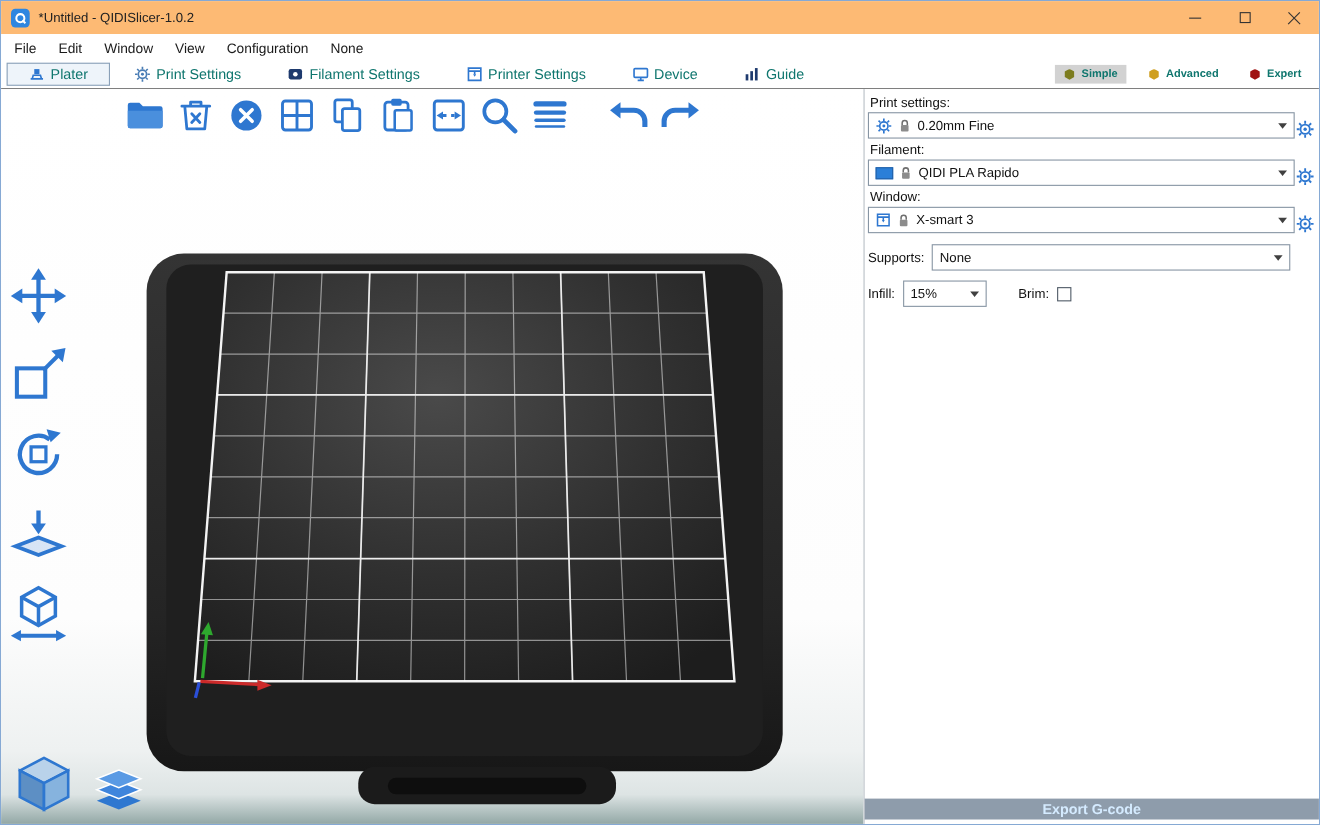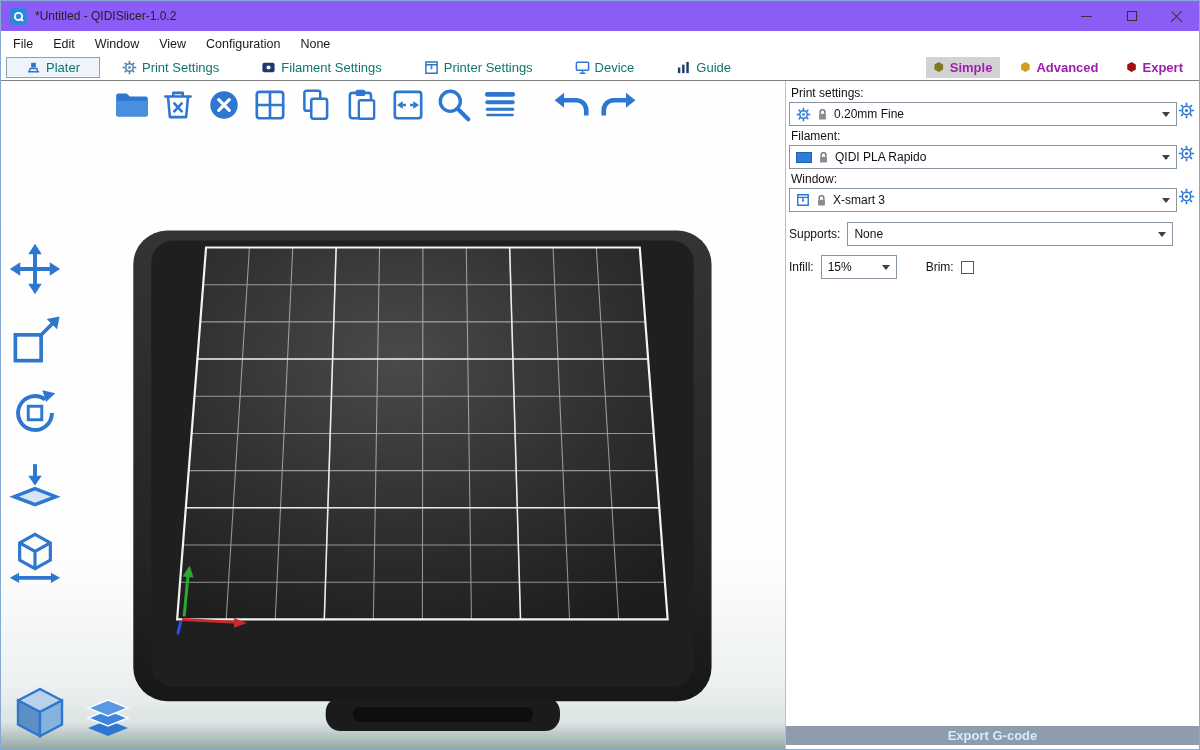--- a/index.html
+++ b/index.html
@@ -1,21 +1,21 @@
 <!DOCTYPE html>
 <html><head>
 <meta charset="utf-8">
 <style>
   *{margin:0;padding:0;box-sizing:border-box}
   html,body{width:1200px;height:750px;overflow:hidden;background:#fff;
     font-family:"Liberation Sans",sans-serif;}
   .window{width:1200px;height:750px;border:1px solid #86a9d4;display:flex;flex-direction:column;background:#fff}
 
   
-  .titlebar{height:30px;flex:0 0 30px;display:flex;align-items:center;padding-left:9px;background:#8b5cf6}
+  .titlebar{height:30px;flex:0 0 30px;display:flex;align-items:center;padding-left:9px;background:#fdba74}
   .app-icon{width:17px;height:17px;border-radius:4px;background:#2e86e0;margin-right:8px;display:flex;align-items:center;justify-content:center}
   .title-text{font-size:12px;color:#222}
   .win-controls{margin-left:auto;display:flex;height:100%}
   .wc{width:45px;height:100%;display:flex;align-items:center;justify-content:center}
   .wc-min i{display:block;width:11px;height:0;border-top:1.4px solid #333}
   .wc-max i{display:block;width:10px;height:10px;border:1.3px solid #333}
   .wc-close i{display:block;position:relative;width:13px;height:13px}
   .wc-close i::before,.wc-close i::after{content:"";position:absolute;left:-1px;top:6px;width:15px;height:1.4px;background:#333}
   .wc-close i::before{transform:rotate(45deg)}
   .wc-close i::after{transform:rotate(-45deg)}
@@ -23,21 +23,21 @@
   
   .menubar{height:23px;flex:0 0 23px;display:flex;align-items:flex-end;padding-left:2px;background:#fff}
   .menu-item{font-size:12.5px;color:#1a1a1a;padding:3px 10px;cursor:default}
 
   
   .tabbar{height:27px;flex:0 0 27px;display:flex;align-items:center;border-bottom:1px solid #7f7f7f;padding:0 8px 0 5px;background:#fff}
   .tab{display:flex;align-items:center;gap:5px;font-size:13px;font-weight:400;color:#0f766e;padding:2px 19px;margin-right:2px;border:1px solid transparent}
   .tab.active{border-color:#8aa0b8;background:#eef4fa}
   .tab svg{flex:0 0 auto}
   .modes{margin-left:auto;display:flex;align-items:center;gap:12px}
-  .mode{display:flex;align-items:center;gap:6px;font-size:13px;font-weight:700;color:#a21caf;padding:3px 8px}
+  .mode{display:flex;align-items:flex-end;gap:6px;font-size:10px;font-weight:700;color:#0f766e;padding:3px 8px}
   .mode.active{background:#d2d2d2}
   .dot{width:10px;height:10px;clip-path:polygon(50% 0,93% 25%,93% 75%,50% 100%,7% 75%,7% 25%)}
   .dot-simple{background:#7c7c1e}
   .dot-advanced{background:#cf9f1f}
   .dot-expert{background:#a01212}
 
   
   .main{flex:1;display:flex;min-height:0}
   .viewport{flex:1;position:relative;overflow:hidden;
     background:linear-gradient(180deg,#ffffff 0%,#fdfdfd 72%,#eef1f1 90%,#dde4e4 96%,#93a8a6 100%)}
@@ -49,21 +49,21 @@
 
   .left-toolbar{position:absolute;left:6px;top:160px;display:flex;flex-direction:column;gap:16px;z-index:3}
   .lt-icon{width:56px;height:56px;display:flex;align-items:center;justify-content:center;cursor:pointer}
 
   .view-toggles{position:absolute;left:10px;bottom:7px;display:flex;align-items:flex-end;gap:15px;z-index:3}
   .vt-icon{cursor:pointer;display:flex}
 
   
   .sidebar{width:414px;flex:0 0 414px;border-left:1px solid #b8bfc6;background:#fff;position:relative;padding:2px 4px 0 3px}
   .side-label{font-size:12px;color:#111;margin:3px 0 2px 2px}
-  .combo-row{display:flex;align-items:flex-start;gap:1px}
+  .combo-row{display:flex;align-items:flex-end;gap:1px}
   .combo{flex:1;height:24px;border:1px solid #8795a3;background:#fff;display:flex;align-items:center;gap:6px;padding:0 6px;font-size:12px;color:#111;cursor:pointer}
   .combo-arrow{margin-left:auto;width:0;height:0;border-left:4.5px solid transparent;border-right:4.5px solid transparent;border-top:5.5px solid #404040}
   .combo-gear{width:15px;height:15px;color:#2e77d0;flex:0 0 auto}
   .combo-lock{width:11px;height:13px;flex:0 0 auto}
   .combo-printer{width:14px;height:14px;color:#2e77d0;flex:0 0 auto}
   .gear-btn{width:17px;height:17px;color:#2e77d0;flex:0 0 auto;cursor:pointer}
   .swatch{width:16px;height:11px;background:#2b7fd8;border:1px solid #2361a8;flex:0 0 auto}
   .supports-row{display:flex;align-items:center;gap:7px;margin-top:10px}
   .supports-row .combo{margin-right:22px}
   .infill-row{display:flex;align-items:center;gap:7px;margin-top:9px}

